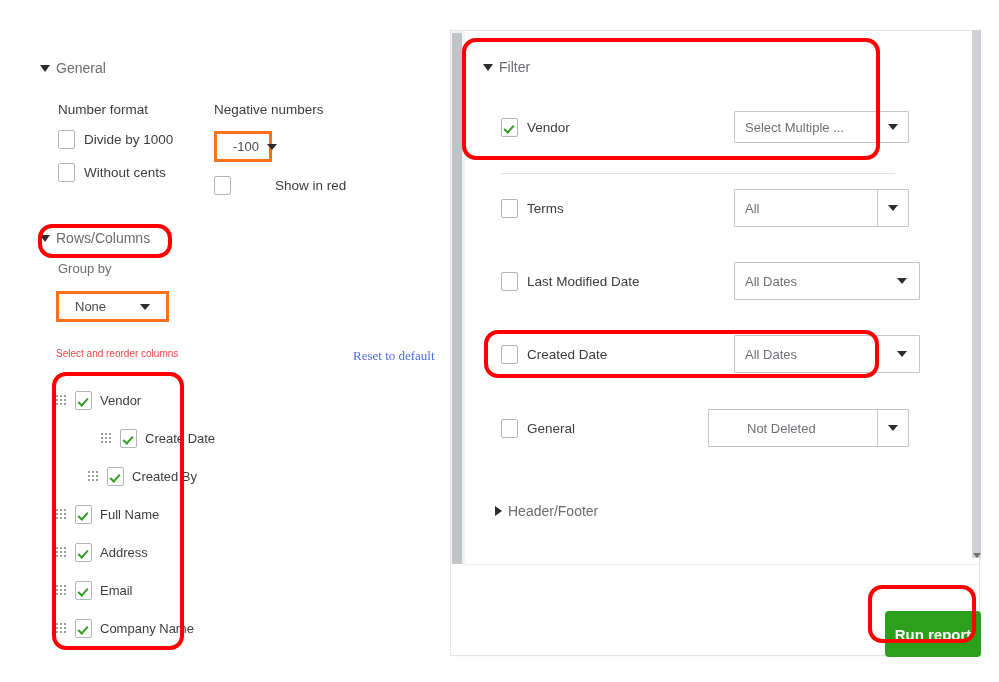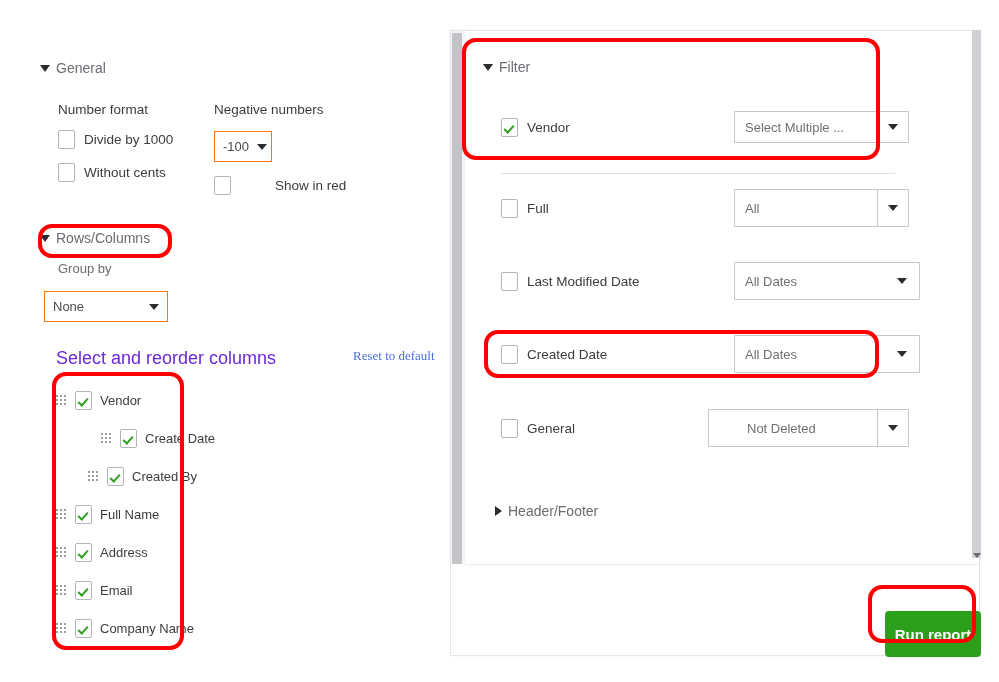--- a/index.html
+++ b/index.html
@@ -106,27 +106,27 @@
   }
   .sel.no-divider .sel-arrow { border-left: none; width: 34px; }
   .sel .tri {
     width: 0; height: 0;
     border-left: 5px solid transparent;
     border-right: 5px solid transparent;
     border-top: 6px solid #2b2c2f;
   }
   
   .sel-inline {
-    border: 1px solid #f97316;
+    border: 3px solid #f97316;
     background: #fff;
     box-sizing: border-box;
     display: flex;
     align-items: center;
     justify-content: space-between;
-    padding: 0 8px;
+    padding: 0 16px;
     font-size: 13px;
     color: #4a4b50;
   }
   .sel-inline .tri {
     width: 0; height: 0;
     border-left: 5px solid transparent;
     border-right: 5px solid transparent;
     border-top: 6px solid #2b2c2f;
     margin-left: 8px;
   }
@@ -317,26 +317,26 @@
   <span class="cb"></span>
   <span class="field-label">Show in red</span>
 </div>
 
 <div class="abs section-header" style="left:40px; top:230px;">
   <span class="caret-down"></span>
   <span>Rows/Columns</span>
 </div>
 
 <div class="abs field-label" style="left:58px; top:261px; color:#6b6c72;">Group by</div>
-<div class="abs sel-inline" style="left:44px; top:291px; width:124px; height:31px;">
+<div class="abs sel-inline" style="left:56px; top:291px; width:113px; height:31px;">
   <span>None</span>
   <span class="tri"></span>
 </div>
 
-<div class="abs field-label" style="left:56px; top:348px; font-size:18px; color:#6d28d9;">Select and reorder columns</div>
+<div class="abs field-label" style="left:56px; top:348px; font-size:10px; color:#ef4444;">Select and reorder columns</div>
 <div class="abs link" style="left:353px; top:348px;font-family:Liberation Serif, serif;">Reset to default</div>
 
 <div class="abs col-row" style="left:56px; top:381px;">
   <span class="drag-handle">
       <i></i>
       <i></i>
       <i></i>
       <i></i>
       <i></i>
       <i></i>
@@ -462,21 +462,21 @@
             <span class="tri"></span>
           </span>
       </span>
     </div>
 
     <div class="hrule" style="left:36px; top:142px; width:394px;"></div>
 
     <div class="filter-row" style="top:157px;">
       <span class="cb-row">
         <span class="cb"></span>
-        <span class="field-label">Full</span>
+        <span class="field-label">Terms</span>
       </span>
       <span class="sel" style="width:175px; height:38px;">
         <span class="sel-val">All</span>
         <span class="sel-arrow">
             <span class="tri"></span>
           </span>
       </span>
     </div>
 
     <div class="filter-row" style="top:230px;">

